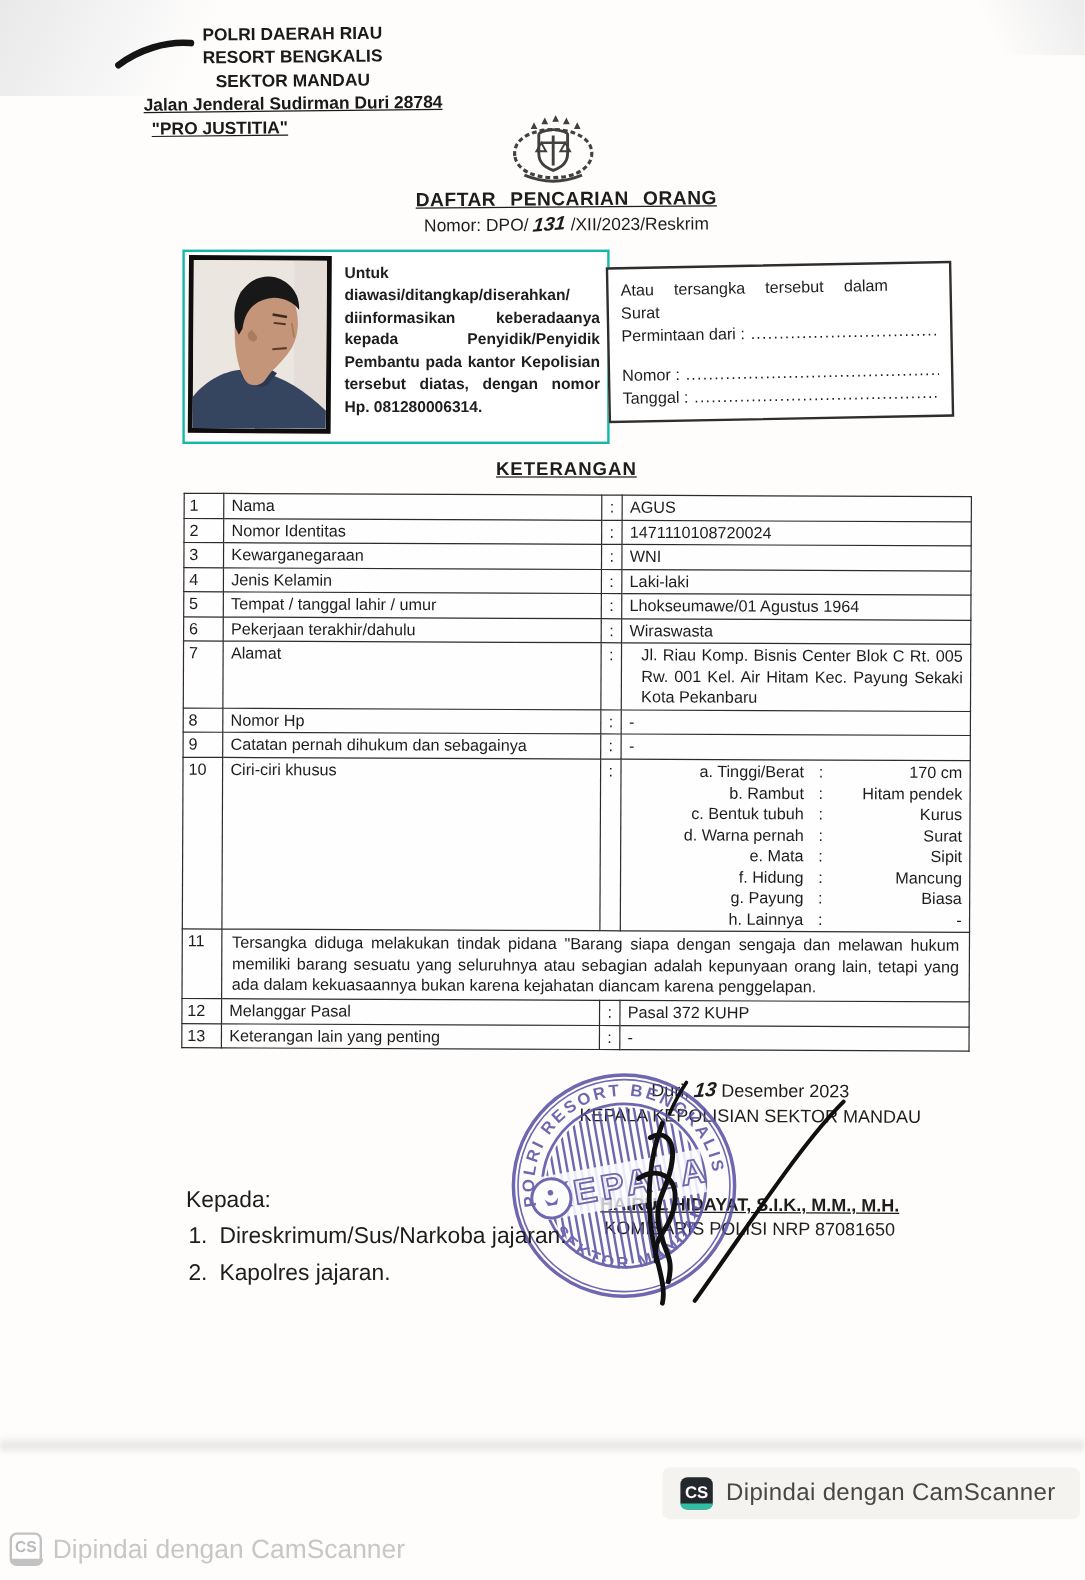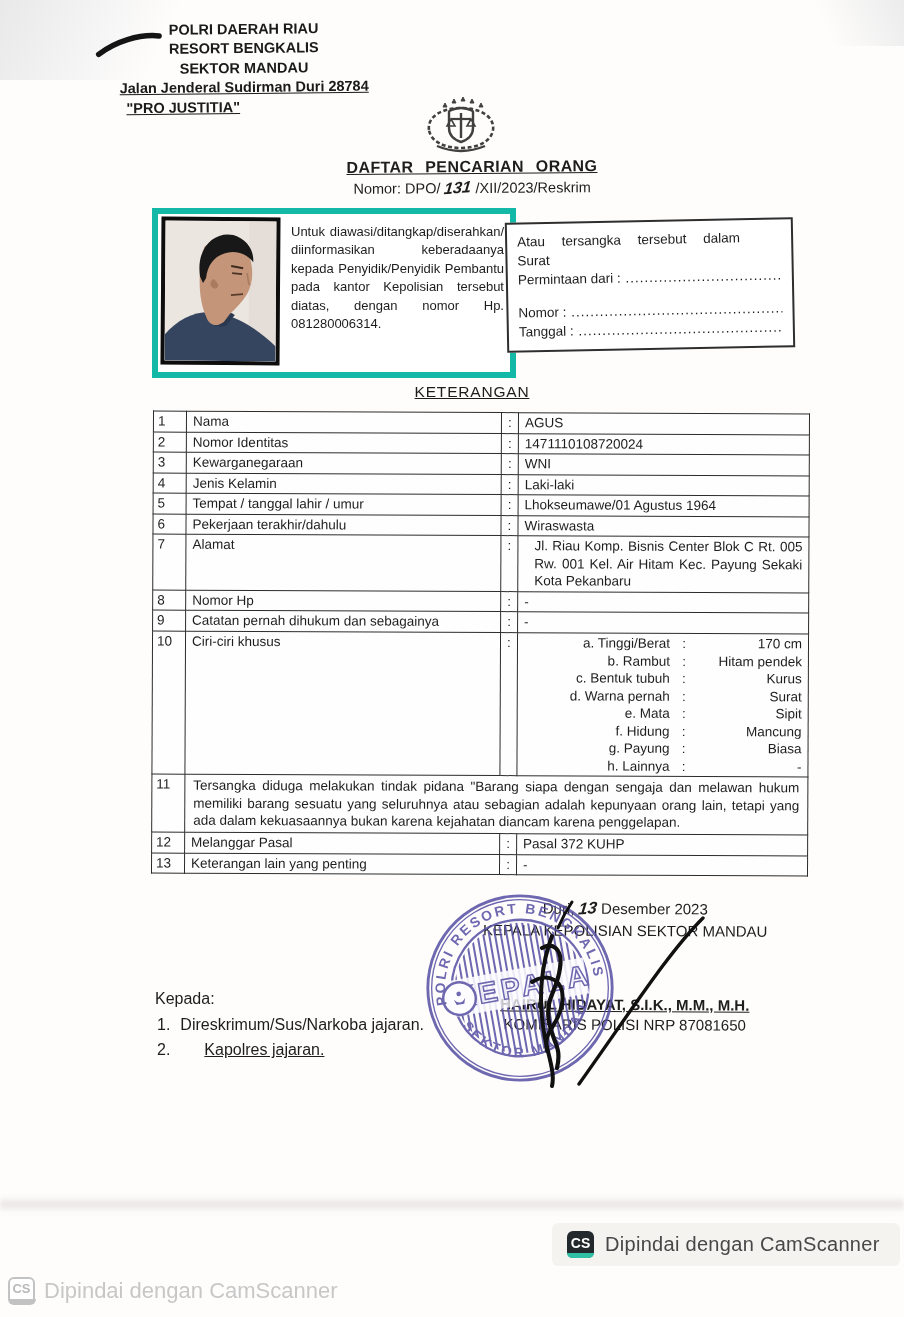--- a/index.html
+++ b/index.html
@@ -25,59 +25,59 @@
   
   .polri-logo{position:absolute;left:413px;top:96px;width:96px;height:60px;opacity:.88;}
   
   .title-block{position:absolute;left:322px;top:158px;width:300px;text-align:center;transform:rotate(-0.4deg);}
   .title-heading{font-weight:700;font-size:16px;text-decoration:underline;word-spacing:7px;letter-spacing:.4px;}
   .title-nomor{font-size:14.5px;margin-top:2px;}
   .hand{display:inline-block;font-style:italic;font-weight:700;transform:skewX(-10deg) rotate(-4deg);
     font-size:1.12em;margin:0 4px;}
   
   .notice-box{position:absolute;left:152px;top:208px;width:352px;height:158px;
-    border:6px solid #14b8a6;background:#fff;}
+    border:2px solid #14b8a6;background:#fff;font-weight:bold;}
   .photo-frame{position:absolute;left:3px;top:3px;width:119px;height:148px;
     border:4px solid #0d0d0d;box-sizing:border-box;transform:rotate(.4deg);background:#eae4de;}
   .photo-frame svg{display:block;width:100%;height:100%;}
   .notice-text{position:absolute;left:133px;top:9px;right:6px;font-size:13px;line-height:1.42;
     text-align:justify;}
   .request-box{position:absolute;left:506px;top:220px;width:288px;height:130px;
     border:2px solid #2e2e2e;transform:rotate(-1.1deg);box-sizing:border-box;
     padding:9px 10px;font-size:13.5px;line-height:1.4;background:#fff;}
   .spread{word-spacing:13px;}
   .dotline{white-space:nowrap;overflow:hidden;letter-spacing:1px;}
   .dotline .lbl{letter-spacing:0;}
   .request-box .gap{height:14px;}
   
   .keterangan-heading{position:absolute;left:372px;top:383px;width:200px;text-align:center;
-    font-weight:400;font-size:15.5px;letter-spacing:.8px;}
+    font-weight:700;font-size:15.5px;letter-spacing:.8px;}
   .keterangan-heading span{text-decoration:underline;}
   .ket-table{position:absolute;left:152px;top:412px;width:657px;border-collapse:collapse;
     font-size:13.5px;line-height:1.3;transform:rotate(.25deg);background:rgba(255,255,255,.6);}
   .ket-table td{border:1.6px solid #2c2c2c;padding:1px 6px;vertical-align:top;}
   .ket-table td.no{width:26px;padding-left:4px;padding-right:2px;}
   .ket-table td.lbl{width:302px;}
   .ket-table td.col{width:12px;text-align:center;padding:1px 2px;}
   .ket-table td.val{}
   .ket-table td.just{text-align:justify;padding-left:16px;}
   .ket-table td.narr{text-align:justify;padding:2px 8px;}
   .subwrap{padding:1px 2px;}
   .subrow{display:grid;grid-template-columns:146px 16px 1fr;}
   .subrow span{display:block;text-align:right;}
   
   .sig-block{position:absolute;left:452px;top:898px;width:346px;text-align:center;
     font-size:15px;line-height:1.35;transform:rotate(.3deg);}
   .sig-name{font-weight:700;text-decoration:underline;margin-top:54px;}
   .stamp{position:absolute;left:424px;top:892px;width:192px;height:192px;opacity:.85;
     transform:rotate(-10deg);}
   .sig-ink{position:absolute;left:455px;top:886px;width:270px;height:212px;}
-  .kepada{position:absolute;left:155px;top:986px;font-size:16px;line-height:1.6;}
+  .kepada{position:absolute;left:155px;top:986px;font-size:19px;line-height:1.6;}
   .kepada .item{display:flex;gap:10px;margin-left:2px;}
-  .kepada .u{text-decoration:underline;margin-left:24px;}
+  .kepada .u{}
   
   .scan-pill{position:absolute;left:552px;top:1223px;width:348px;height:43px;background:#f4f3ef;
     border-radius:6px;display:flex;align-items:center;gap:11px;padding-left:15px;box-sizing:border-box;}
   .cs-badge{width:27px;height:27px;background:#23282d;border-radius:6px;color:#fff;font-weight:700;
     font-size:14px;display:flex;align-items:center;justify-content:center;position:relative;flex:0 0 auto;}
   .cs-badge::after{content:"";position:absolute;left:0;right:0;bottom:0;height:5px;background:#2ebfa5;
     border-radius:0 0 6px 6px;}
   .cs-badge span{position:relative;top:-2px;}
   .scan-pill-label{font-size:20px;color:#474747;letter-spacing:.3px;}
   .bottom-mark{position:absolute;left:8px;top:1277px;display:flex;align-items:center;gap:9px;}

